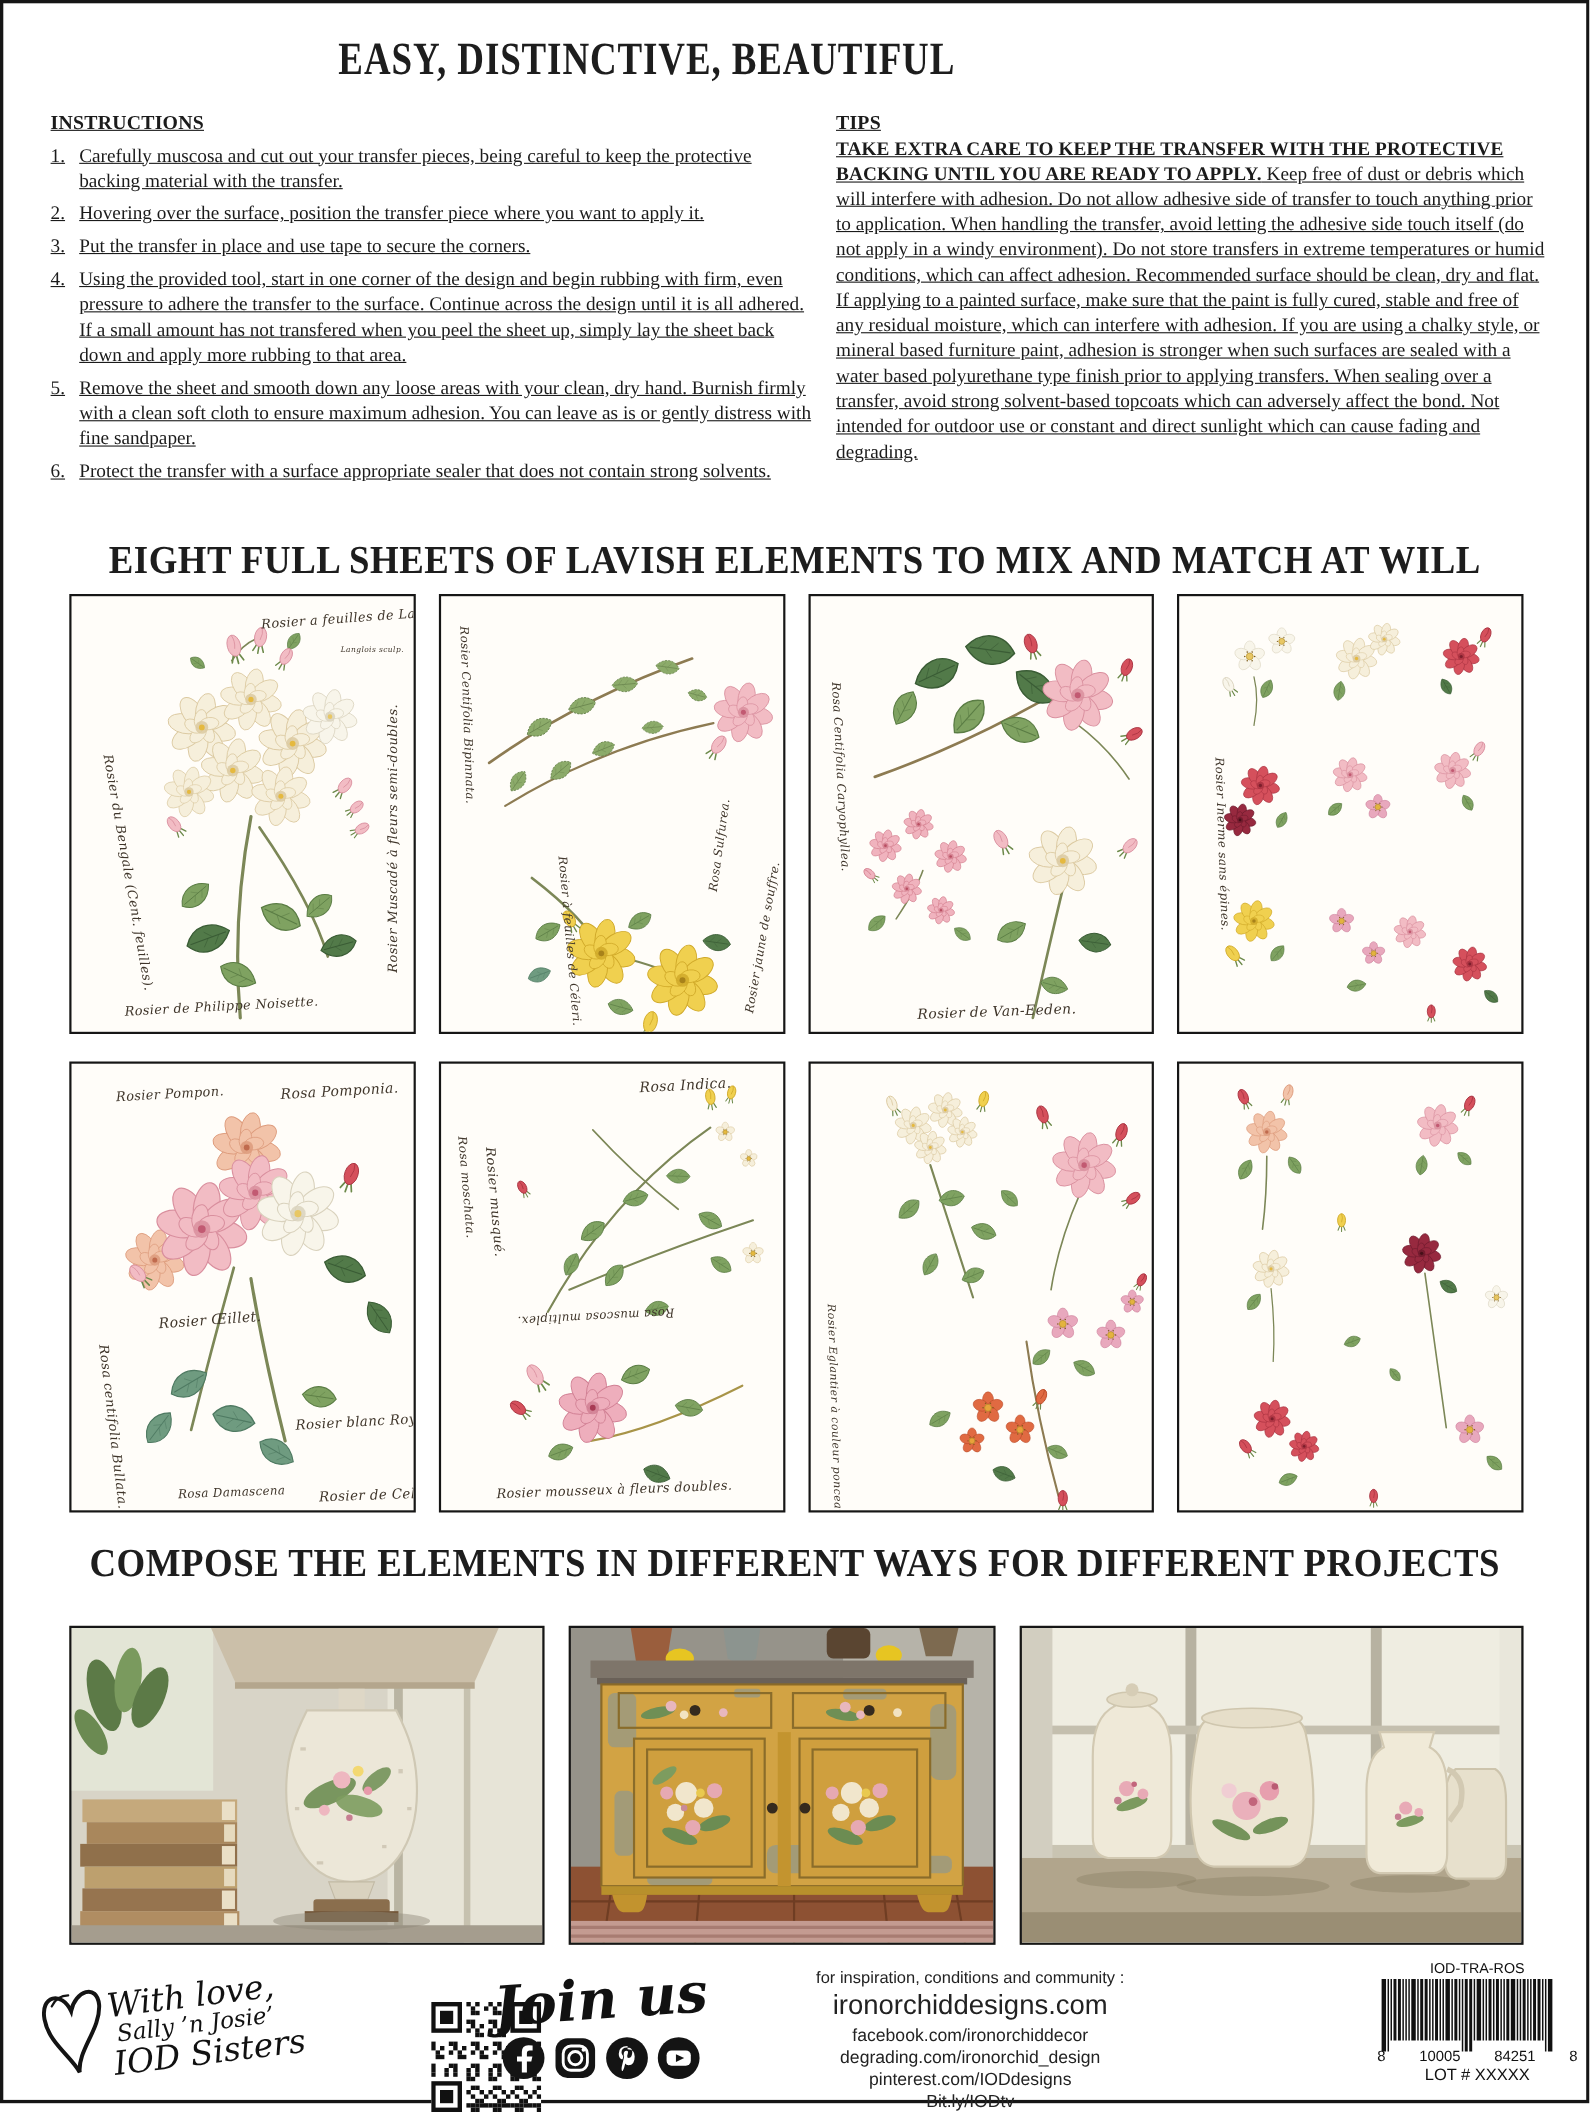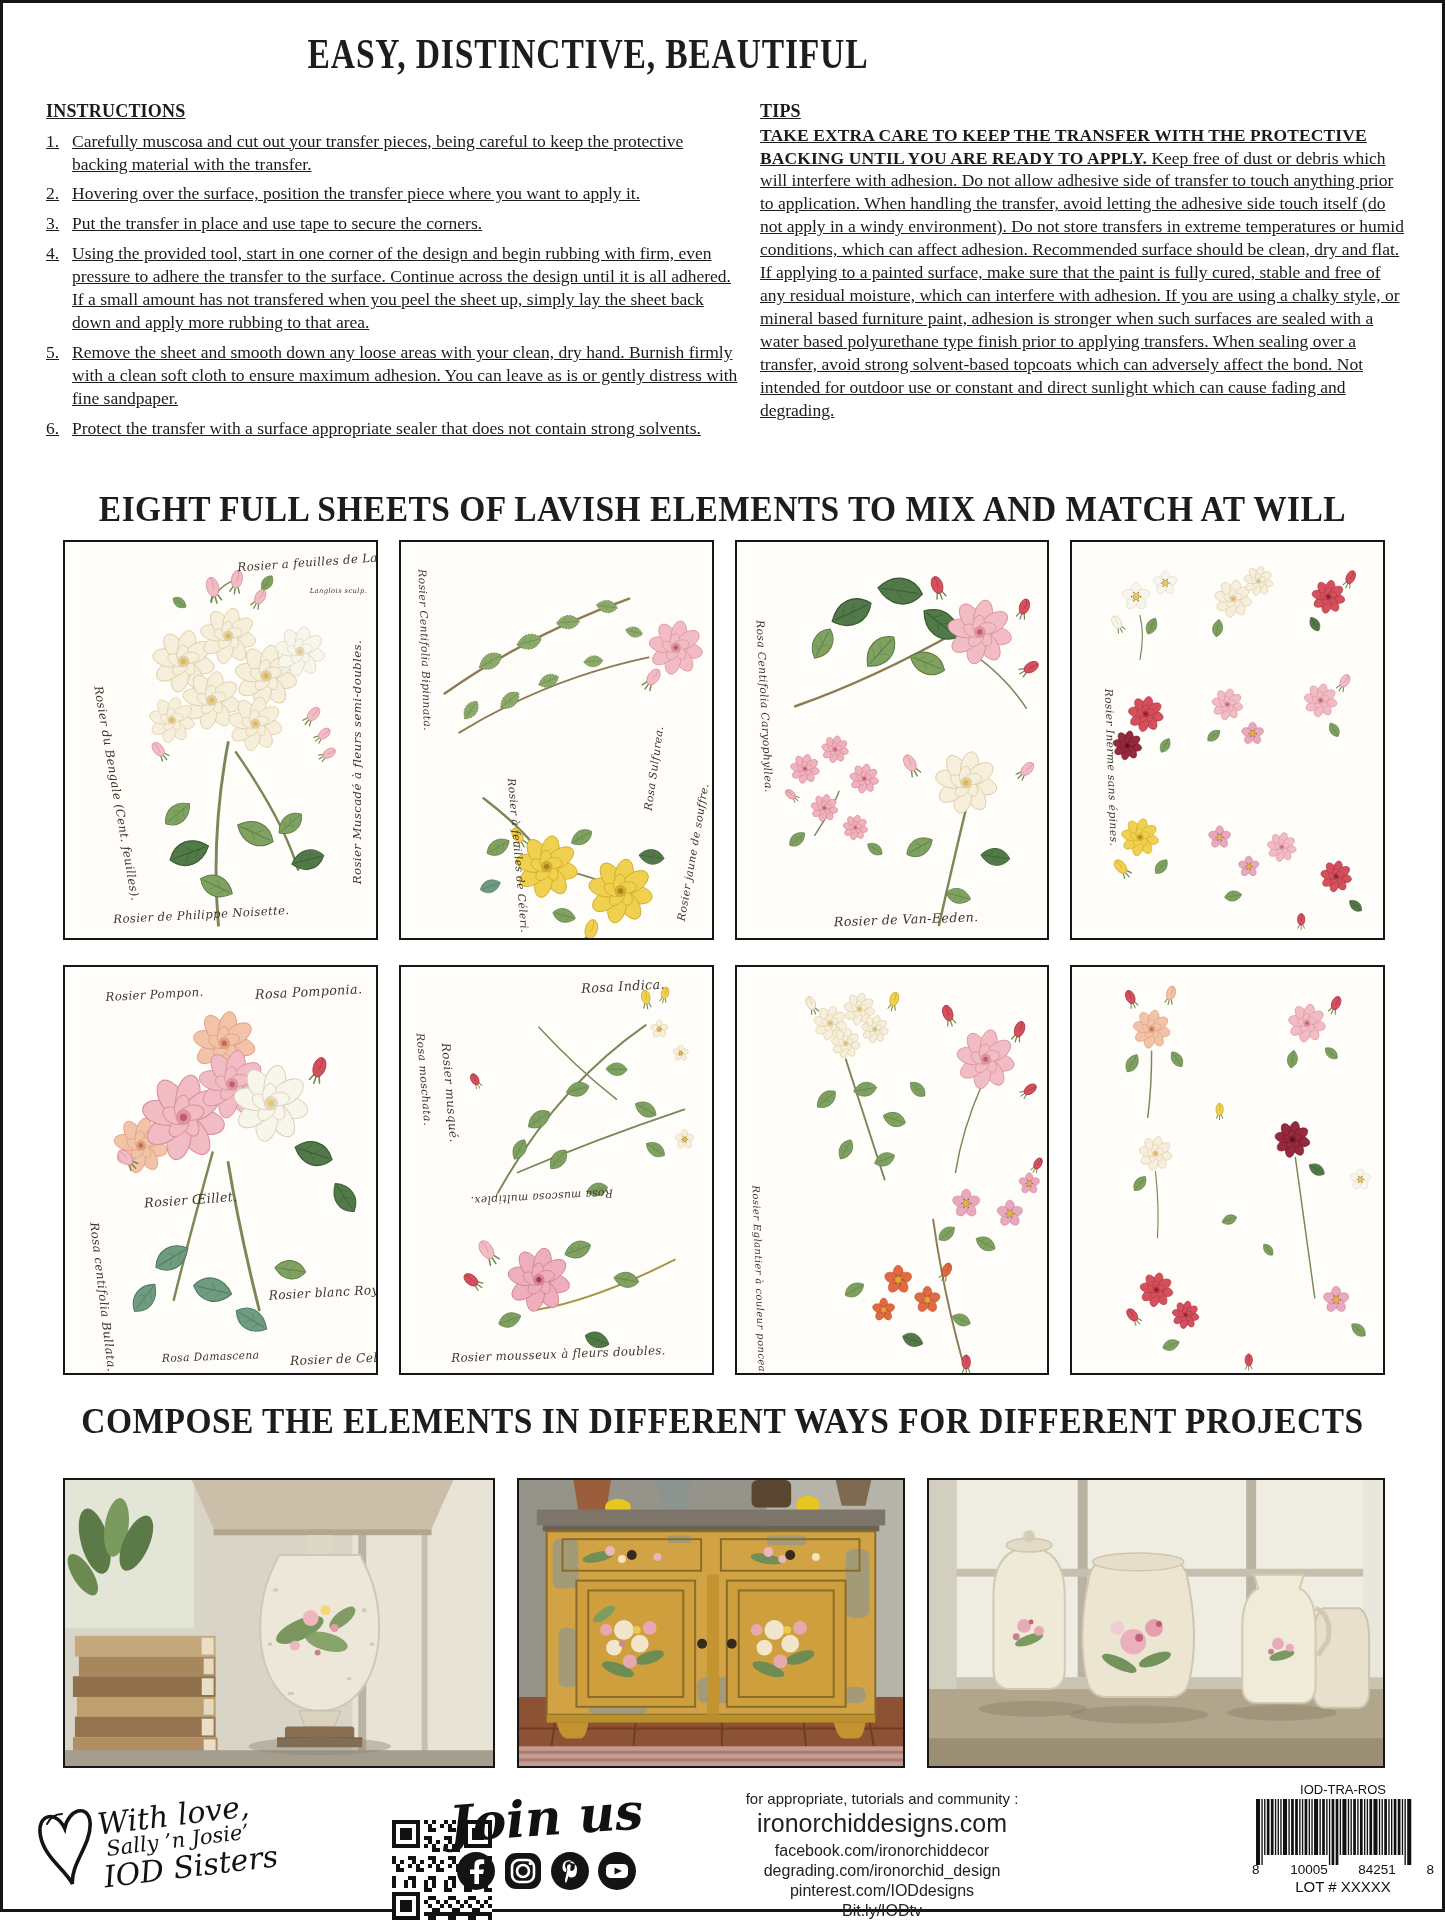--- a/index.html
+++ b/index.html
@@ -2056,21 +2056,21 @@
       </svg>
       <svg width="40" height="40" viewBox="0 0 40 40">
         <circle cx="20" cy="20" r="19" fill="#141414"></circle>
         <rect x="9" y="13" width="22" height="14" rx="4.5" fill="#fff"></rect>
         <polygon points="17.5,16.5 25,20 17.5,23.5" fill="#141414"></polygon>
       </svg>
     </div>
   </div>
 
   <div class="community">
-    <div class="intro">for appropriate, tutorials and community :</div>
+    <div class="intro">for inspiration, conditions and community :</div>
     <div class="site">ironorchiddesigns.com</div>
     <div class="lnk">facebook.com/ironorchiddecor</div>
     <div class="lnk">degrading.com/ironorchid_design</div>
     <div class="lnk">pinterest.com/IODdesigns</div>
     <div class="lnk">Bit.ly/IODtv</div>
   </div>
 
 
   <div class="barcode">
     <div class="bc-sku">IOD-TRA-ROS</div>

